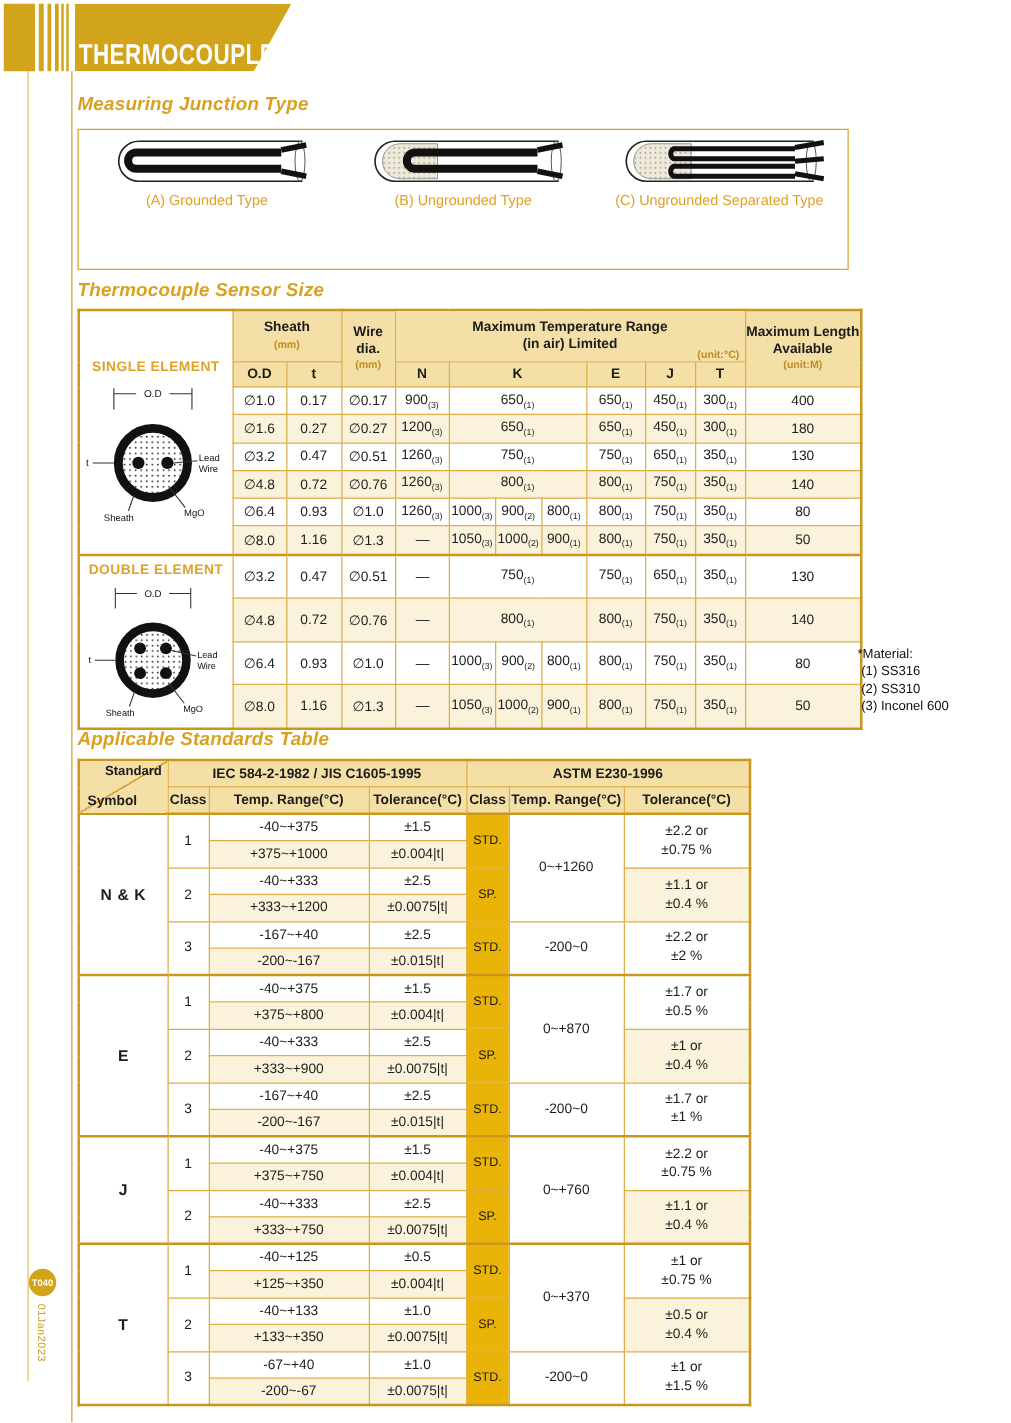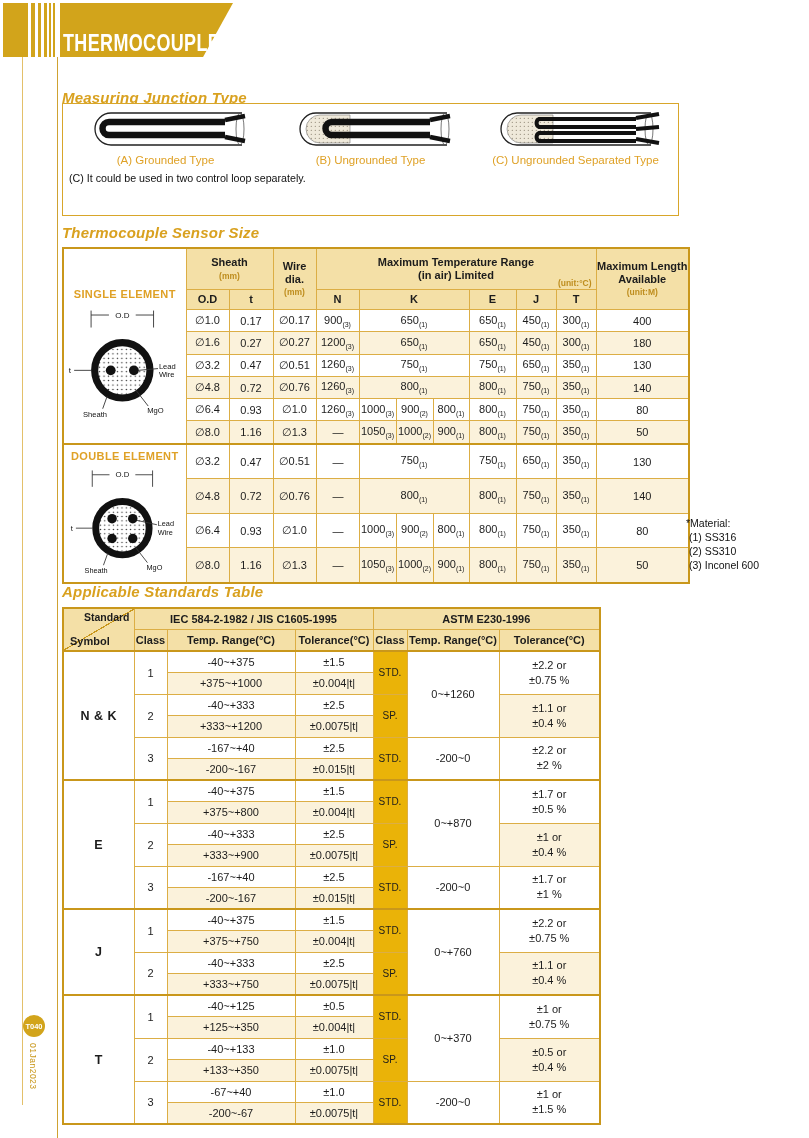--- a/index.html
+++ b/index.html
@@ -15,21 +15,21 @@
   .vline1{position:absolute;left:22px;top:57px;width:1px;height:1048px;background:#E3C06A;}
   .vline2{position:absolute;left:57px;top:57px;width:1px;height:1081px;background:#CFA232;}
   .page-code{position:absolute;left:23px;top:1015px;width:22px;height:22px;border-radius:50%;
              background:#D2A41B;color:#fff;font-size:7.5px;font-weight:bold;
              display:flex;align-items:center;justify-content:center;}
   .side-date{position:absolute;left:28px;top:1043px;writing-mode:vertical-rl;
              font-size:8.5px;color:#C9971B;letter-spacing:.5px;}
   
   .sec-title{position:absolute;left:62px;margin:0;font-size:15px;font-weight:bold;
              font-style:italic;color:#D9A11F;letter-spacing:.2px;}
-  .t1{top:89px;text-decoration:underline;} .t2{top:224px;} .t3{top:583px;}
+  .t1{top:75px;} .t2{top:224px;} .t3{top:583px;}
   
   .junction-box{position:absolute;left:62px;top:103px;width:617px;height:113px;
                 border:1px solid #D8A62A;box-sizing:border-box;background:#fff;}
   .jrow{display:flex;padding-top:5px;}
   .jfig{flex:1 1 0;margin:0;text-align:center;}
   .jfig figcaption{font-size:11.5px;font-weight:normal;color:#DFA126;margin-top:1px;}
   .jnotes{padding:5px 0 0 6px;font-size:10.7px;line-height:14.6px;color:#111;}
   
   .gtab{border-collapse:collapse;table-layout:fixed;font-size:11px;color:#1c1c1c;
         border:2px solid #C9971B;}
@@ -133,21 +133,20 @@
           <path d="M145,10 H48 A4.5,4.5 0 0 0 48,18 H145" fill="none" stroke="#111" stroke-width="4"></path>
           <path d="M145,24 H48 A4.5,4.5 0 0 0 48,32 H145" fill="none" stroke="#111" stroke-width="4"></path>
           <path d="M145,9 L168,5" stroke="#111" stroke-width="4"></path>
           <path d="M145,20 L168,18" stroke="#111" stroke-width="4"></path>
           <path d="M145,30 L168,34" stroke="#111" stroke-width="4"></path>
         </svg>
         <figcaption>(C) Ungrounded Separated Type</figcaption>
       </figure>
     </div>
     <div class="jnotes">
-      <div>(C) It could be used in two control loop separately.</div>
     </div>
   </div>
 
   <h2 class="sec-title t2">Thermocouple Sensor Size</h2>
   <div id="sensor-wrap">
       <table class="gtab">
         <colgroup>
           <col style="width:123px">
           <col style="width:43px">
           <col style="width:44px">

